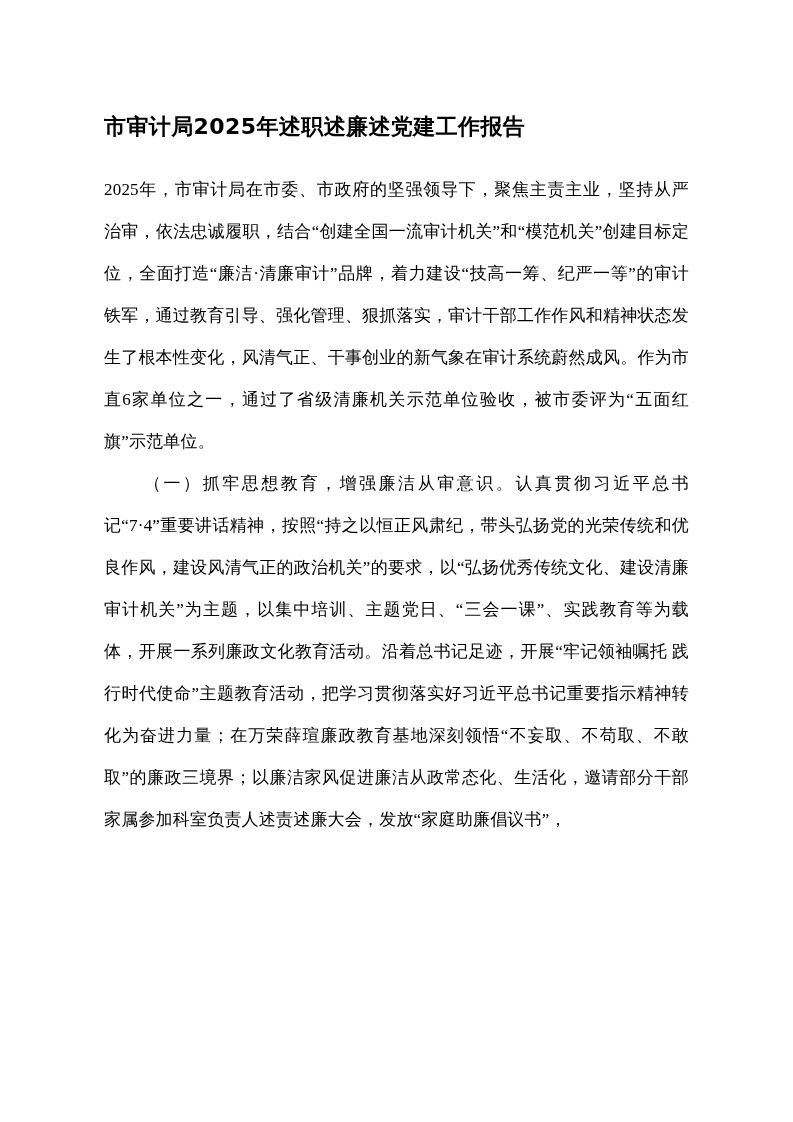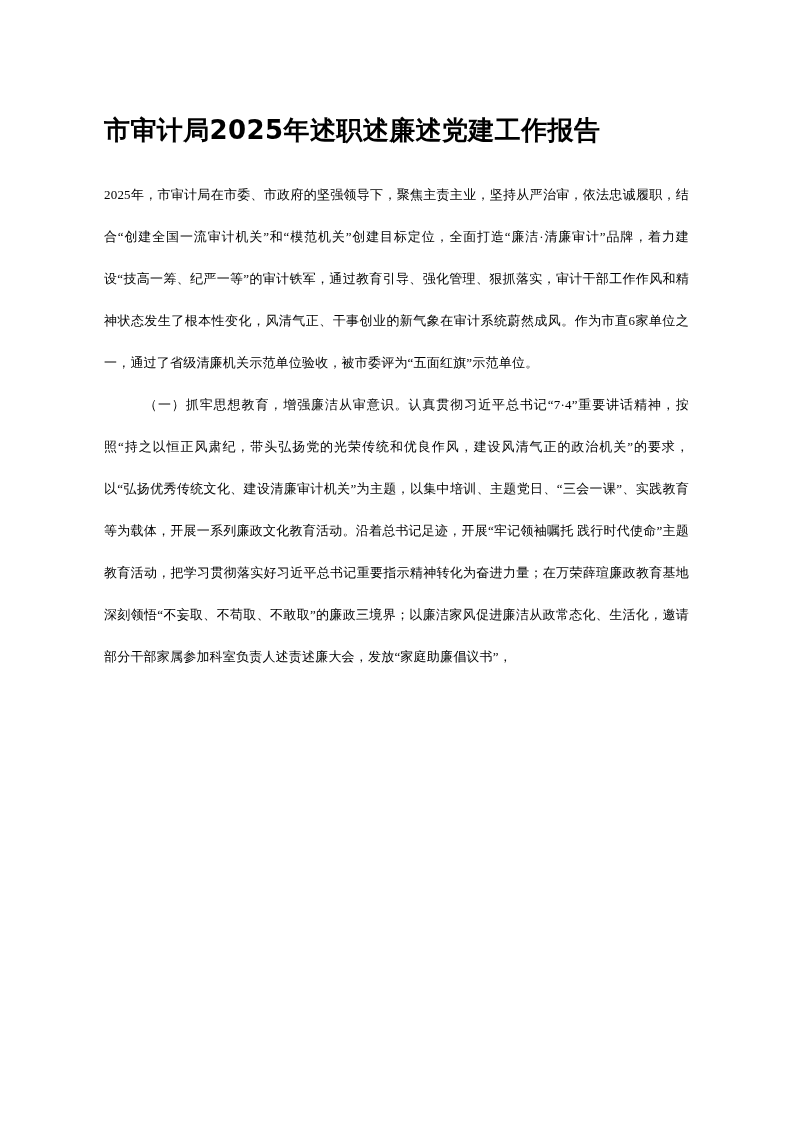--- a/index.html
+++ b/index.html
@@ -17,29 +17,29 @@
   .page {
     box-sizing: border-box;
     width: 793px;
     height: 1122px;
     padding: 112px 104px 60px 104px;
     background: #ffffff;
   }
   .doc-title {
     font-family: "DejaVu Sans", "Liberation Sans", sans-serif;
     font-weight: bold;
-    font-size: 26px;
+    font-size: 22px;
     line-height: 1.4;
     letter-spacing: 0.4px;
     text-align: left;
     margin: 0 0 26px 0;
     color: #000000;
   }
   .para {
-    font-size: 13px;
+    font-size: 17px;
     line-height: 42px;
     text-align: justify;
     text-justify: inter-ideograph;
     margin: 0;
     letter-spacing: 0.2px;
     color: #000000;
   }
   .para + .para {
     margin-top: 0;
   }

